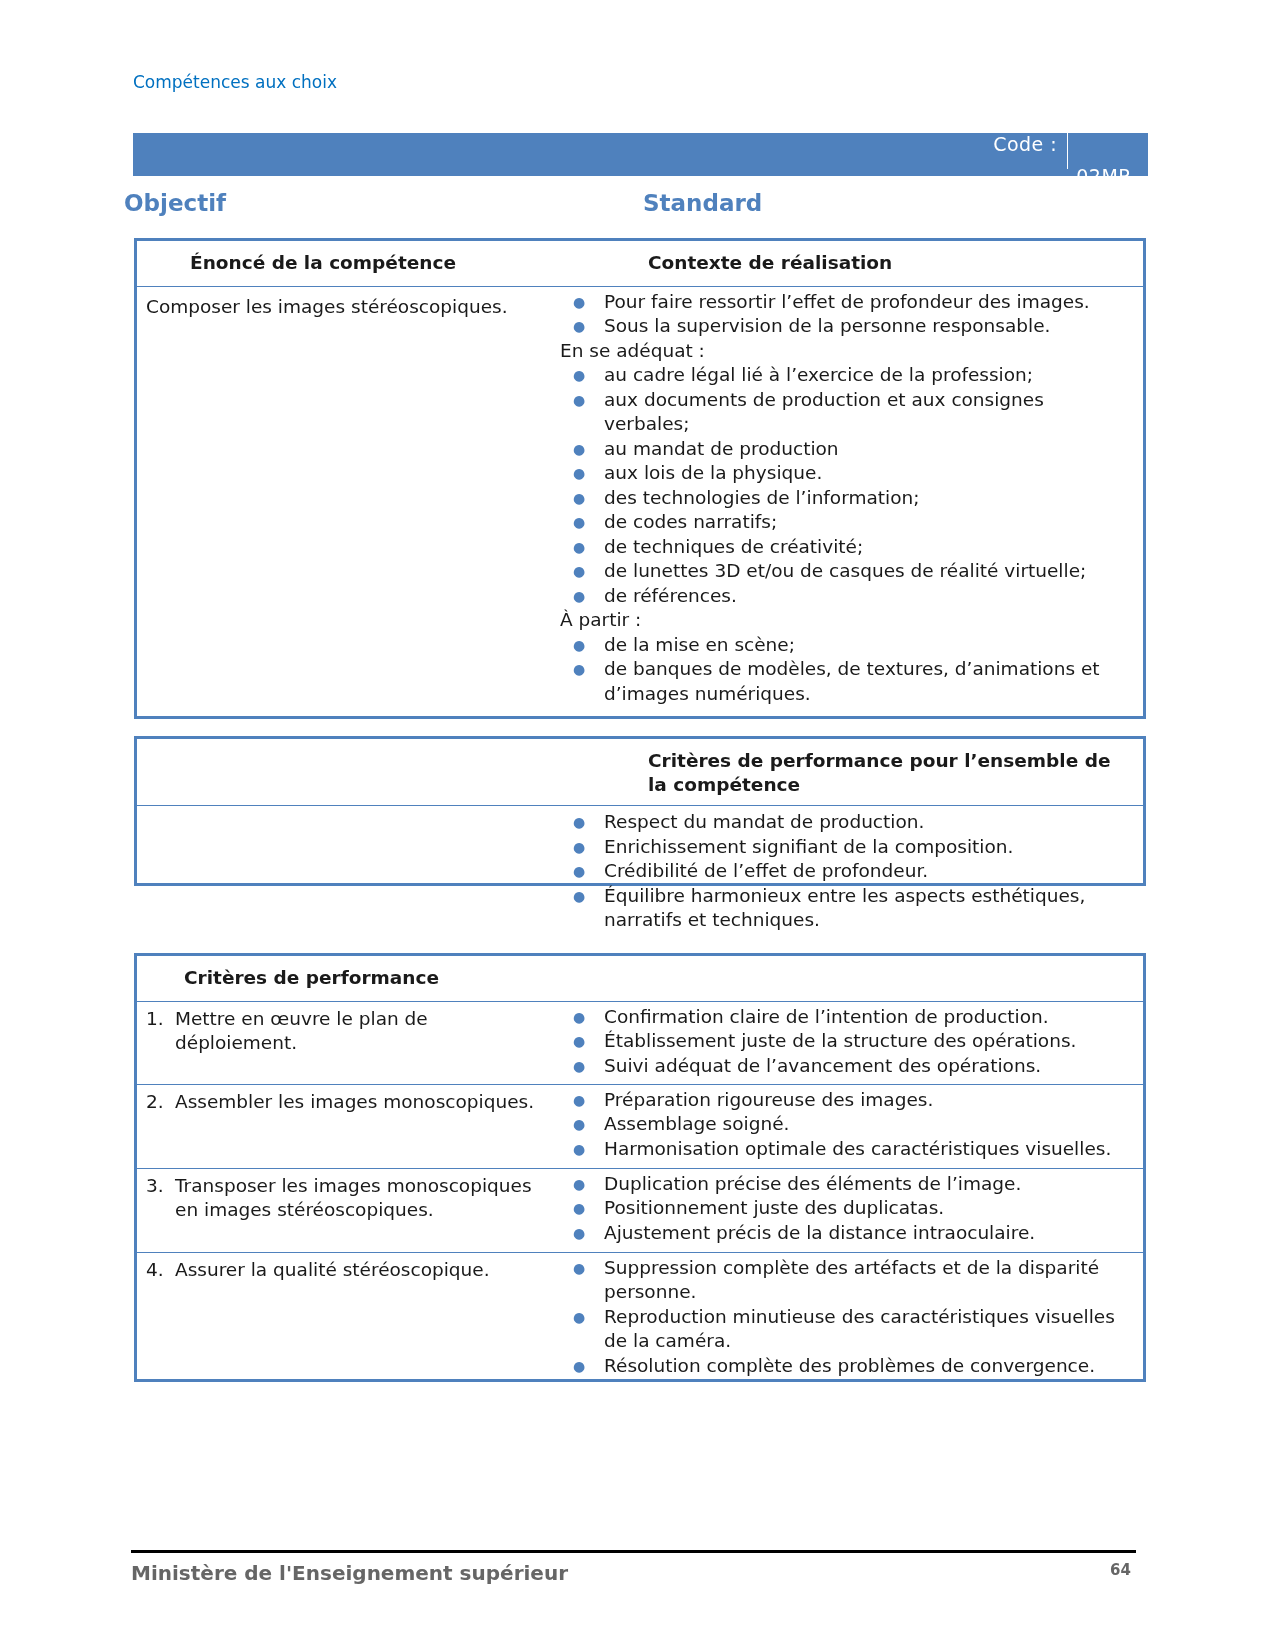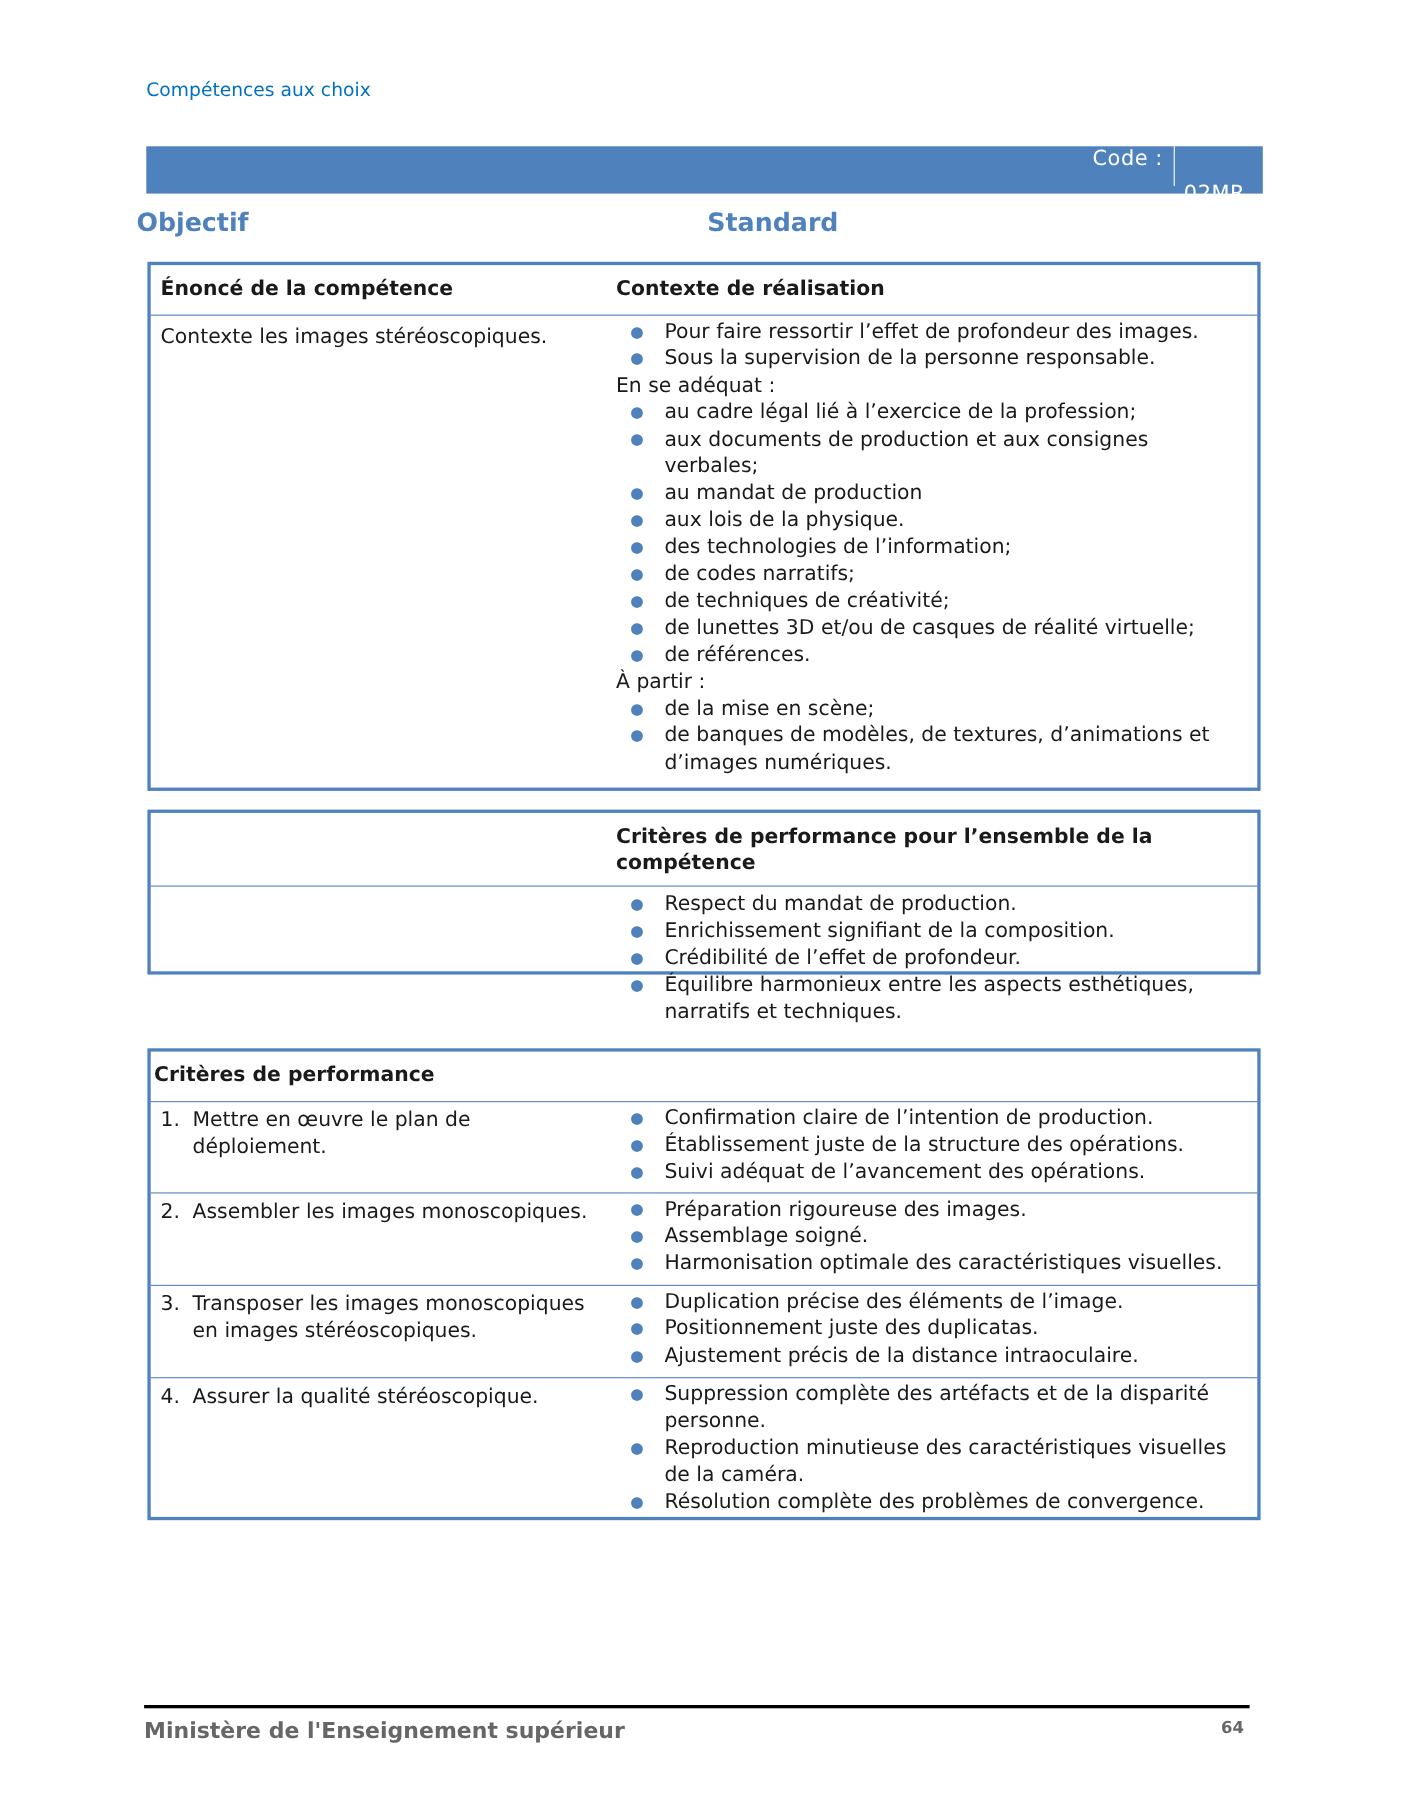--- a/index.html
+++ b/index.html
@@ -11,21 +11,21 @@
   .code-bar .label { padding-right: 10px; }
   .code-bar .sep { width: 1px; height: 36px; background: #ffffff; }
   .code-bar .value { padding: 0 16px 0 8px; margin-top: 32px; }
   .col-head { position: absolute; top: 190px; font-size: 23px; font-weight: bold; color: #4f81bd; }
   .tbl { position: absolute; left: 134px; width: 1012px; border: 3px solid #4f81bd; box-sizing: border-box; }
   .row { display: flex; border-top: 1px solid #4f81bd; }
   .row:first-child { border-top: none; }
   .cell-l { width: 420px; padding: 0 10px 0 9px; box-sizing: border-box; font-size: 18.5px; line-height: 24px; }
   .cell-r { flex: 1; padding: 0 8px 0 3px; box-sizing: border-box; font-size: 18.5px; line-height: 24.5px; }
   .hdr { font-weight: bold; font-size: 19px; }
-  .hdr .cell-l, .hdr .cell-r { padding-top: 10px; padding-bottom: 10px; }
+  .hdr .cell-l, .hdr .cell-r { padding-top: 10px; padding-bottom: 10px; margin-left: 44px; }
   .bl { display: flex; }
   .bl .dot { width: 44px; flex: 0 0 44px; color: #4f81bd; font-size: 14px; padding-left: 13px; box-sizing: border-box; line-height: 24.5px; }
   .bl .txt { flex: 1; }
   .plain { padding-left: 0; }
   .num { display: flex; }
   .num .n { width: 29px; flex: 0 0 29px; }
   .num .t { flex: 1; }
   .footer-line { position: absolute; left: 131px; top: 1550px; width: 1005px; height: 3px; background: #000; }
   .footer-l { position: absolute; left: 131px; top: 1561px; font-size: 20px; font-weight: bold; color: #666; }
   .footer-r { position: absolute; left: 1110px; top: 1561px; font-size: 15px; font-weight: bold; color: #666; }
@@ -43,21 +43,21 @@
 
 <div class="col-head" style="left:124px;">Objectif</div>
 <div class="col-head" style="left:643px;">Standard</div>
 
 <div class="tbl" style="top:238px; height:481px;">
   <div class="row hdr">
     <div class="cell-l">Énoncé de la compétence</div>
     <div class="cell-r">Contexte de réalisation</div>
   </div>
   <div class="row">
-    <div class="cell-l" style="padding-top:8px;">Contexte les images stéréoscopiques.</div>
+    <div class="cell-l" style="padding-top:8px;">Composer les images stéréoscopiques.</div>
     <div class="cell-r" style="padding-top:3px;">
       <div class="bl">
           <span class="dot">●</span>
           <span class="txt">Pour faire ressortir l’effet de profondeur des images.</span>
         </div>
       <div class="bl">
           <span class="dot">●</span>
           <span class="txt">Sous la supervision de la personne responsable.</span>
         </div>
       <div class="plain">En se adéquat :</div>

